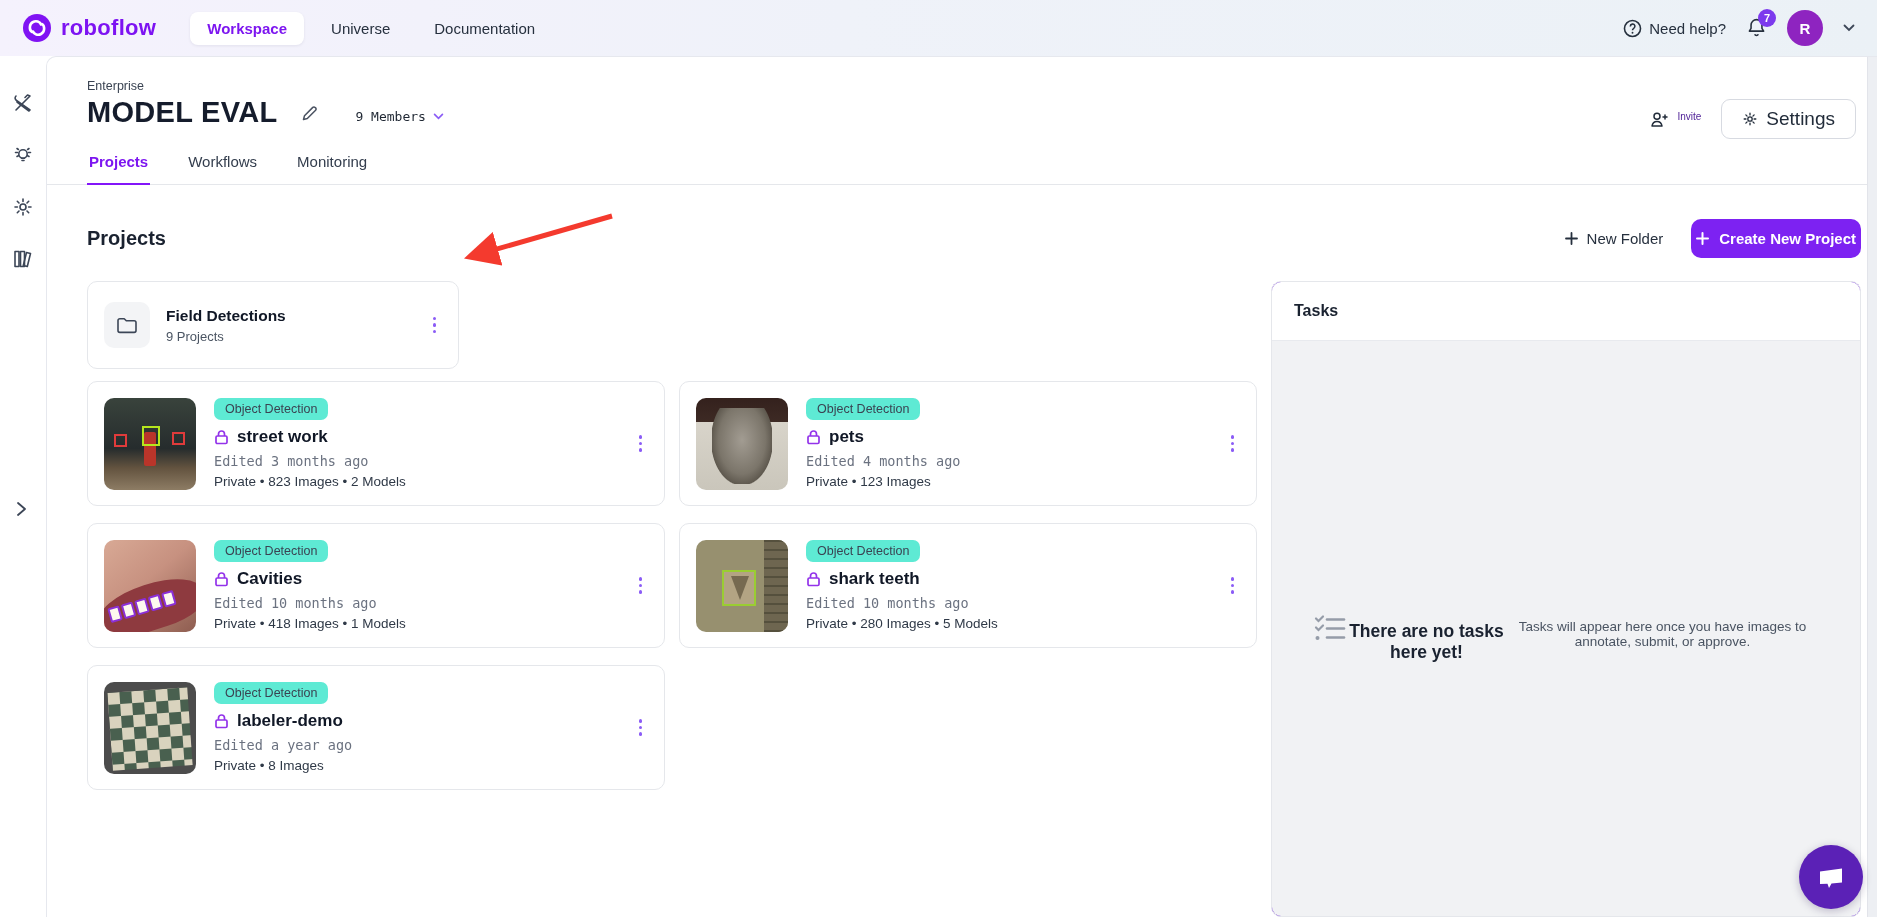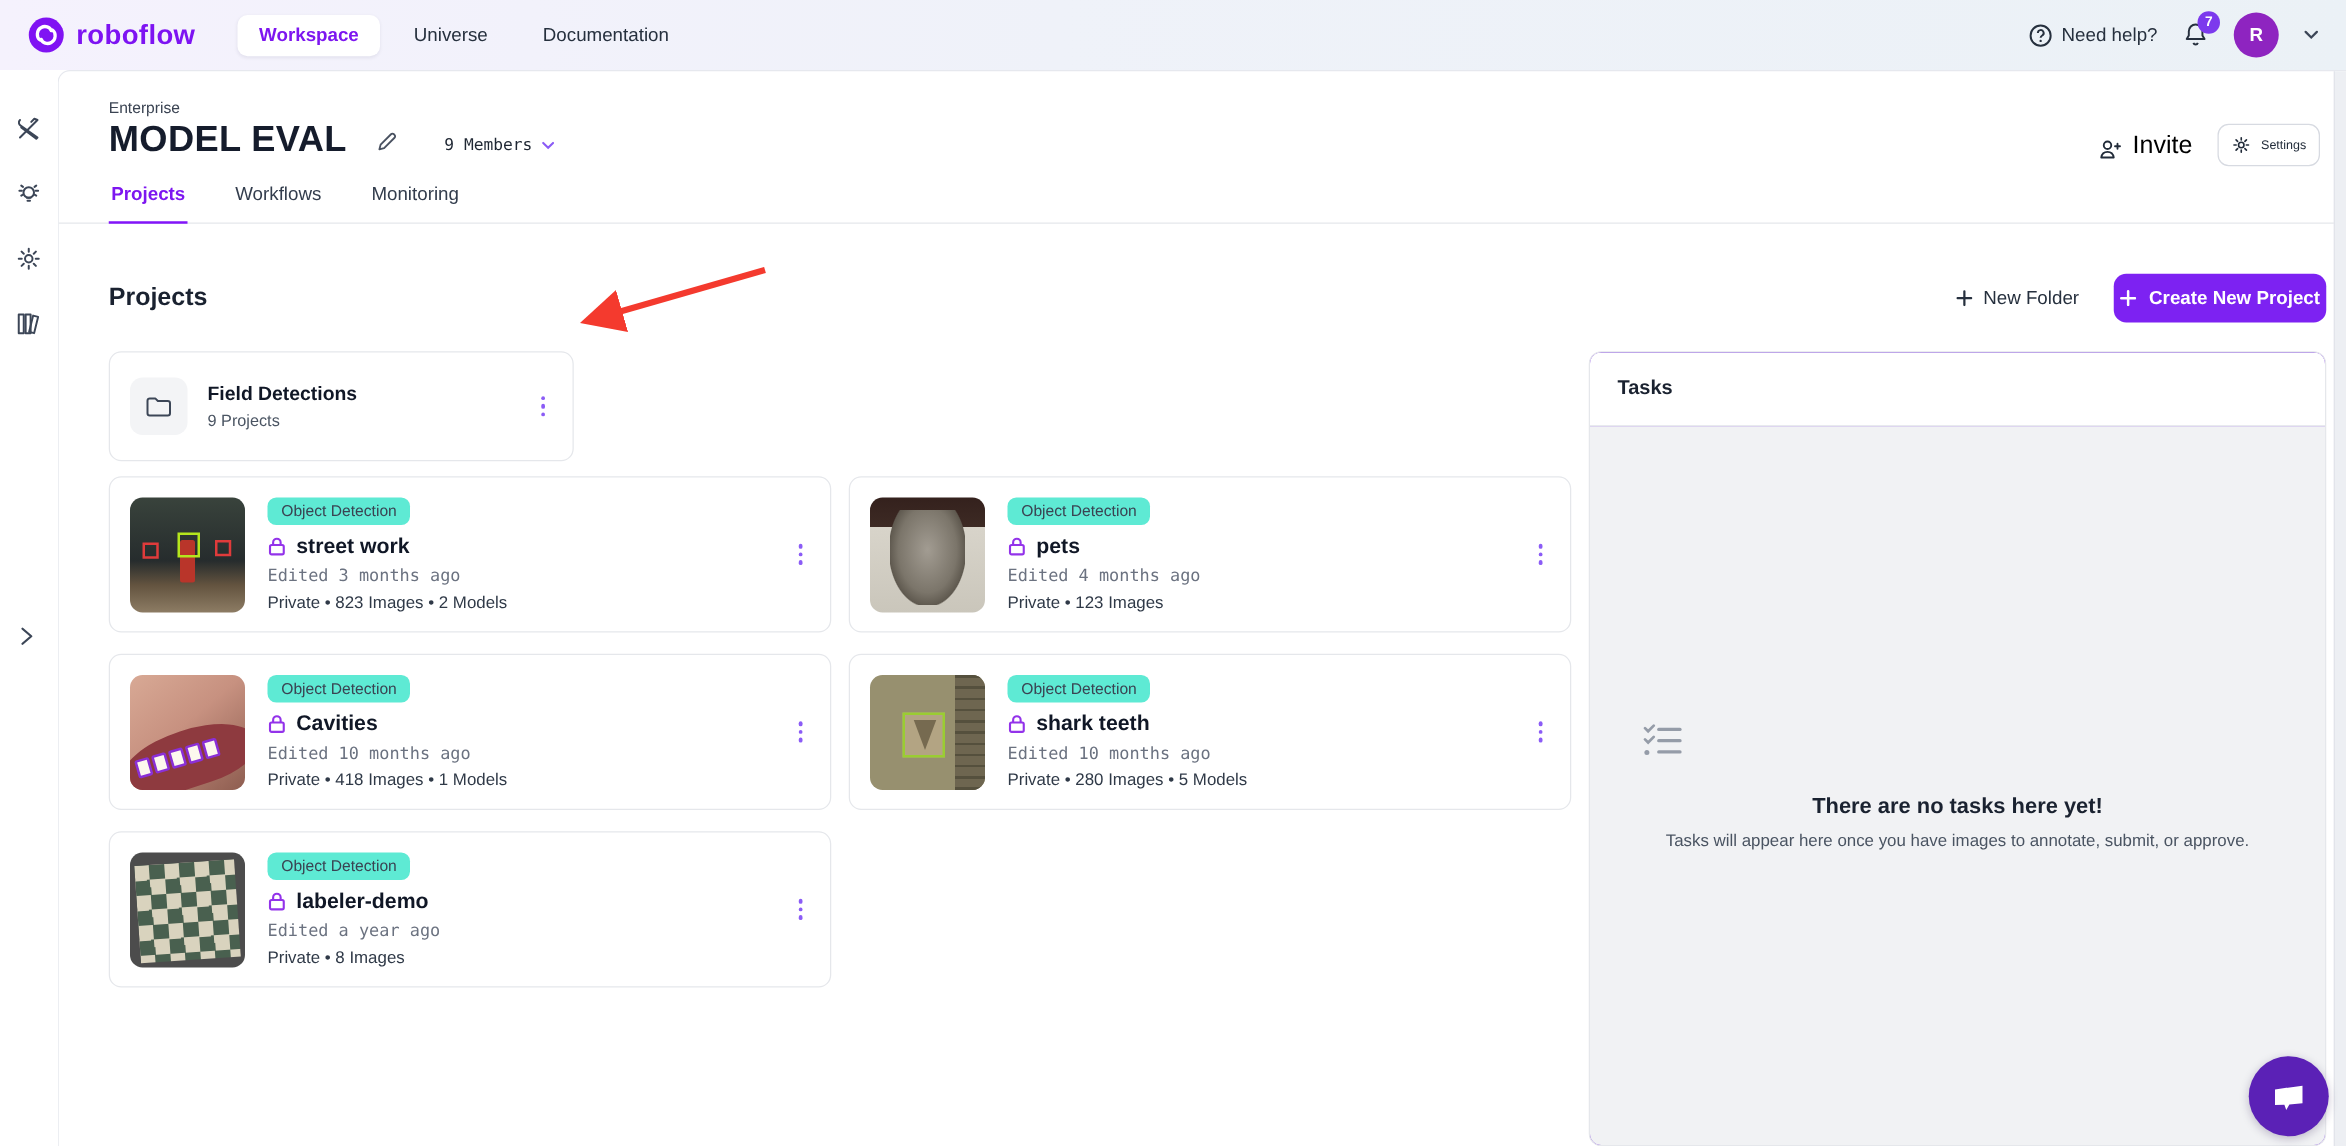--- a/index.html
+++ b/index.html
@@ -36,23 +36,23 @@
 
   .hdr{padding:22px 21px 0 40px;display:flex;align-items:flex-start}
   .plan{font-size:12.5px;color:#3a4352}
   .title-row{display:flex;align-items:center;margin-top:3px}
   .ws-title{font-size:29px;font-weight:bold;color:#151c2c;letter-spacing:.3px}
   .pencil{margin-left:24px;color:#4a5261;cursor:pointer}
   .members{margin-left:36px;font-family:"DejaVu Sans Mono",monospace;font-size:13px;color:#1f2733;
     display:flex;align-items:center;gap:7px;cursor:pointer;margin-top:8px}
   .members .chev{color:#8b5cf6}
   .hdr-actions{margin-left:auto;display:flex;align-items:center;gap:20px;margin-top:20px}
-  .invite{display:flex;align-items:flex-end;gap:8px;font-size:20px;color:#000000;cursor:pointer}
-  .settings-btn{display:flex;align-items:center;gap:8px;font-size:10px;color:#222c3a;background:#fff;
-    border:1px solid #d7dae1;border-radius:9px;padding:8px 10px;cursor:pointer}
+  .invite{display:flex;align-items:flex-start;gap:8px;font-size:10px;color:#4c1d95;cursor:pointer}
+  .settings-btn{display:flex;align-items:center;gap:8px;font-size:19px;color:#222c3a;background:#fff;
+    border:1px solid #d7dae1;border-radius:9px;padding:8px 20px;cursor:pointer}
 
   .tabs{display:flex;gap:36px;padding-left:40px;margin-top:14px;border-bottom:1px solid #e5e7eb}
   .tab{font-size:15px;color:#333d4d;padding:0 2px 13px;cursor:pointer}
   .tab.active{color:#7d16f0;font-weight:bold;border-bottom:2px solid #8315f9;margin-bottom:-1px}
 
   .content{position:absolute;left:40px;right:16px;top:161px;bottom:0}
   .section-row{display:flex;align-items:center;height:40px}
   .section-title{font-size:20px;font-weight:bold;color:#1a2230}
   .actions{margin-left:auto;display:flex;align-items:center;gap:28px}
   .newfolder{display:flex;align-items:center;gap:9px;font-size:15px;color:#26303e;cursor:pointer}
@@ -102,21 +102,21 @@
   .t-shark .tooth{position:absolute;left:26px;top:30px;width:34px;height:36px;border:2px solid #9acd32;background:#b3a483}
   .t-shark .tooth:after{content:"";position:absolute;left:7px;top:4px;width:0;height:0;
     border-left:9px solid transparent;border-right:9px solid transparent;border-top:24px solid #766a50}
   .t-chess{background:#4c4c4c}
   .t-chess .board{position:absolute;left:6px;top:8px;right:6px;bottom:6px;
     background:repeating-conic-gradient(#49604f 0% 25%,#d9d3be 0% 50%) 0 0/24px 24px;transform:rotate(-4deg)}
 
   
   .tasks{flex:1;border:1px solid #e5e7eb;border-radius:10px;background:#6d28d9;display:flex;flex-direction:column;overflow:hidden}
   .tasks-hdr{padding:20px 22px;font-size:16px;font-weight:bold;color:#1a2230;border-bottom:1px solid #e8eaee;background:#fff}
-  .tasks-body{flex:1;background:#f1f2f4;display:flex;flex-direction:column;justify-content:center;
+  .tasks-body{flex:1;background:#f1f2f4;display:flex;flex-direction:row;align-items:center;justify-content:center;
     text-align:center;padding:10px 40px}
   .empty-icn{color:#959ca8}
   .empty-title{font-size:17.5px;font-weight:bold;color:#1a2230;margin-top:26px}
   .empty-sub{font-size:13.5px;color:#4a5462;margin-top:10px}
 
   
   .arrow{position:absolute;left:452px;top:203px;pointer-events:none}
   .chat{position:absolute;right:14px;bottom:8px;width:64px;height:64px;border-radius:50%;background:#5b21b6;
     display:flex;align-items:center;justify-content:center;cursor:pointer;box-shadow:0 2px 8px rgba(30,10,70,.25)}
 </style>

